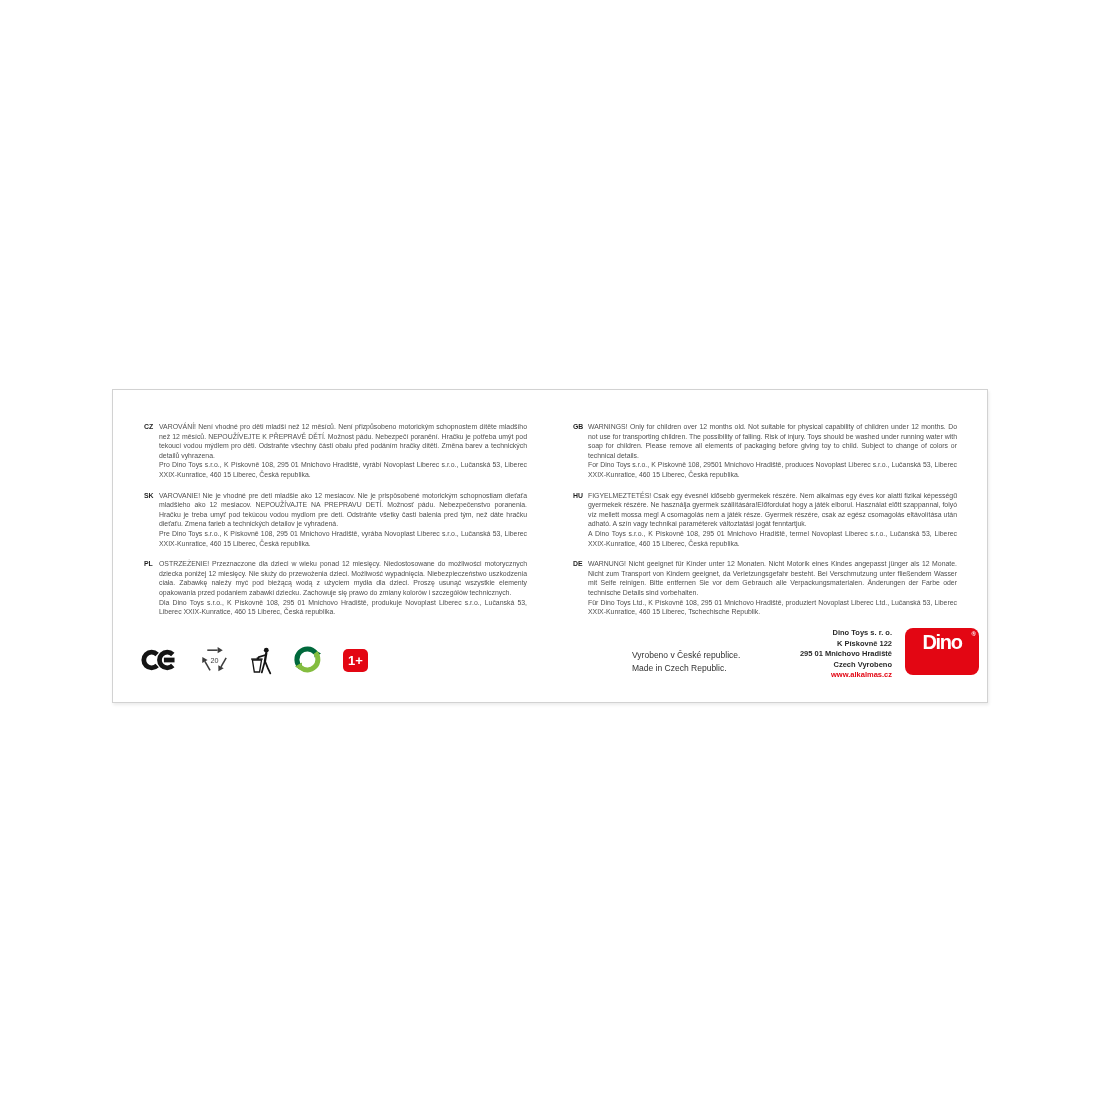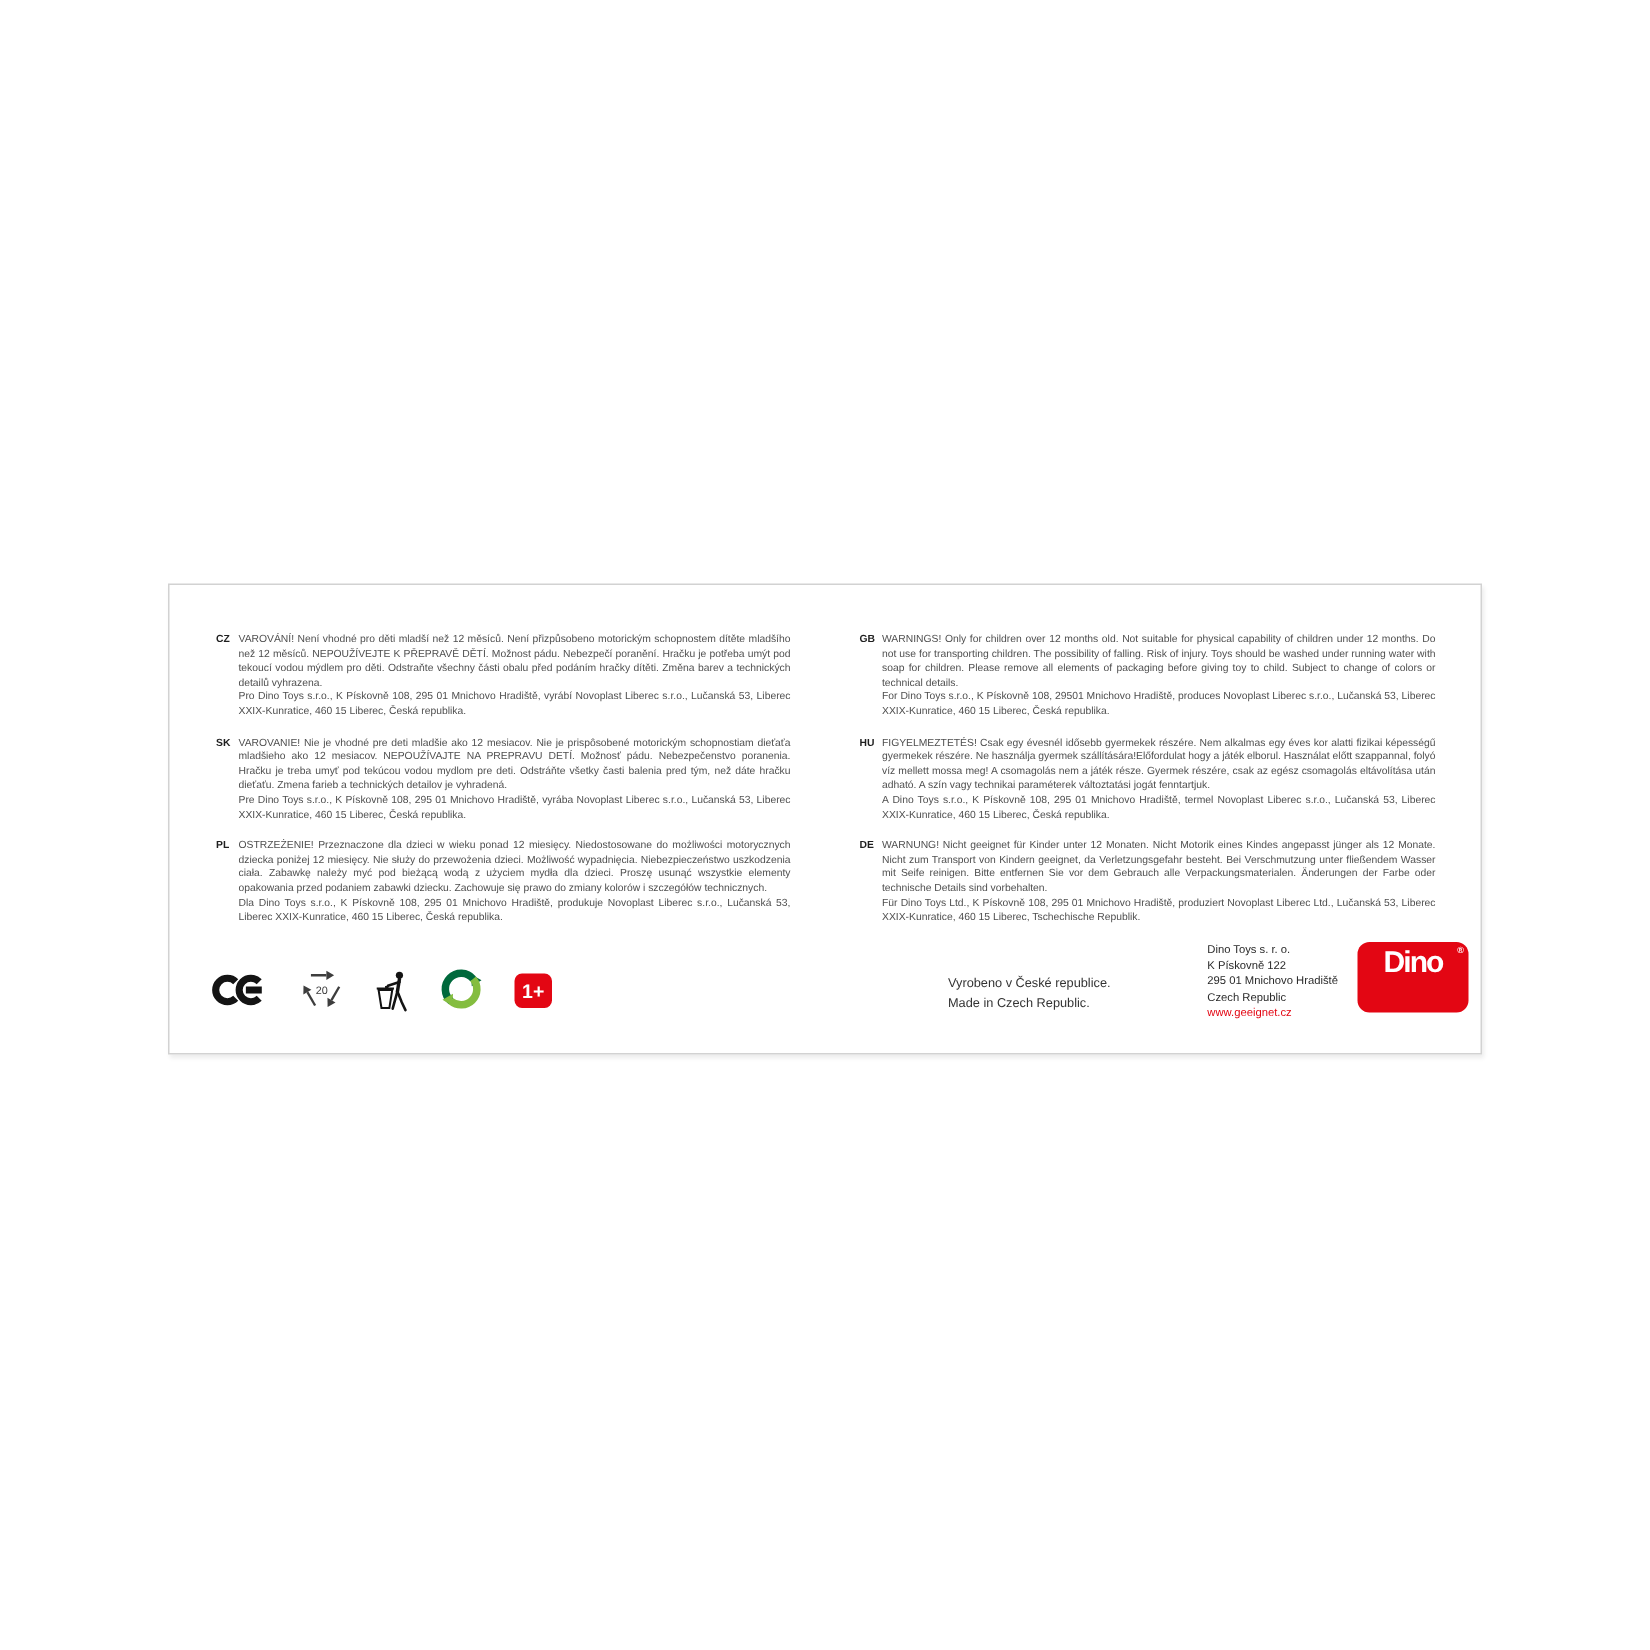--- a/index.html
+++ b/index.html
@@ -30,22 +30,22 @@
   .age-badge {
     width:25px; height:23px; background:#e30613; border-radius:5px;
     color:#fff; font-weight:bold; font-size:13px;
     display:flex; align-items:center; justify-content:center;
   }
   .made-in {
     position:absolute; left:475px; top:259px;
     font-size:8.5px; line-height:13px; color:#333333;margin-left:44px;
   }
   .company {
-    position:absolute; right:95px; top:238px; 
-    font-size:7.5px; line-height:10.6px; font-weight:normal; color:#2a2a2a;
+    position:absolute; right:95px; top:238px; text-align:right;
+    font-size:7.5px; line-height:10.6px; font-weight:bold; color:#2a2a2a;
   }
   .company .web { color:#e30613; }
   .logo {
     position:absolute; left:792px; top:238px; width:74px; height:47px;
     background:#e30613; border-radius:8px;
   }
   .logo-text {
     position:absolute; left:0; right:0; top:3px; text-align:center;
     color:#ffffff; font-weight:bold; font-size:20px; letter-spacing:-1.3px;
   }
@@ -161,22 +161,22 @@
 
   <div class="made-in">
     <div>Vyrobeno v České republice.</div>
     <div>Made in Czech Republic.</div>
   </div>
 
   <div class="company">
     <div>Dino Toys s. r. o.</div>
     <div>K Pískovně 122</div>
     <div>295 01 Mnichovo Hradiště</div>
-    <div>Czech Republic</div>
-    <div class="web">www.geeignet.cz</div>
+    <div>Czech Vyrobeno</div>
+    <div class="web">www.alkalmas.cz</div>
   </div>
 
   <div class="logo">
     <span class="logo-text">Dino</span>
     <span class="logo-reg">®</span>
   </div>
 
 </div>
 
 </body></html>

